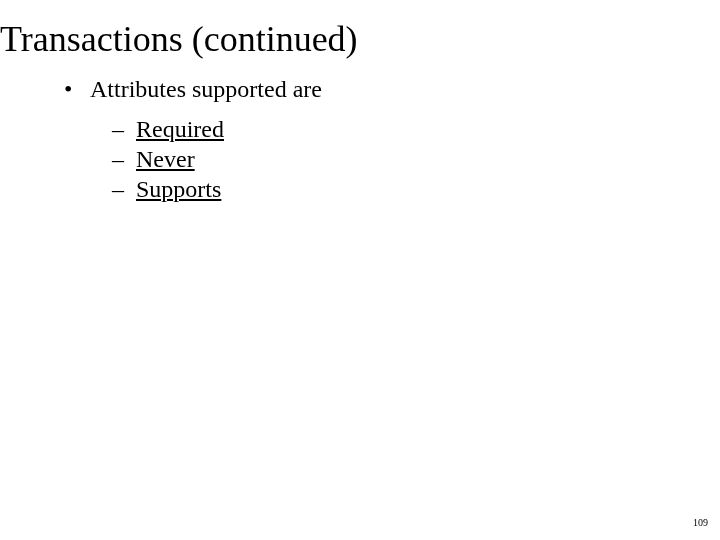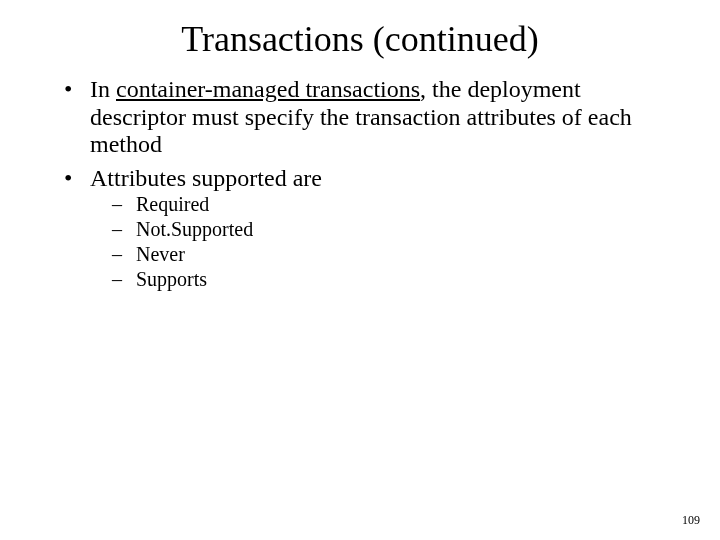--- a/index.html
+++ b/index.html
@@ -12,21 +12,20 @@
     color: #000000;
     position: relative;
   }
   .slide {
     width: 720px;
     height: 540px;
     position: relative;
     box-sizing: border-box;
   }
   .title {
-    text-align: center;
     font-size: 36px;
     padding-top: 18px;
     padding-bottom: 10px;
   }
   .body {
     font-size: 24px;
     padding-left: 54px;
     padding-right: 40px;
     line-height: 1.15;
   }
@@ -43,62 +42,59 @@
   .bullets > li::before {
     content: "•";
     position: absolute;
     left: 10px;
     top: 0;
     font-size: 24px;
     line-height: 1.15;
   }
   .sublist {
     list-style: none;
-    margin: 0 0 4px 0;
+    margin: 10px 0 4px 0;
     padding: 0 0 0 22px;
-    font-size: 20px;
+    font-size: 24px;
     line-height: 1.25;
+    text-decoration: underline;
   }
   .sublist > li {
     position: relative;
     padding-left: 24px;
   }
   .sublist > li::before {
     content: "–";
     position: absolute;
     left: 0;
     top: 0;
   }
   .underline {
     text-decoration: underline;
   }
   .pagenum {
     position: absolute;
-    right: 20px;
+    right: 12px;
     bottom: 12px;
-    font-size: 12px;
+    font-size: 10px;
   }
 </style>
 </head>
 <body>
 
 <div class="slide">
 
   <div class="title">Transactions  (continued)</div>
 
   <div class="body">
     <ul class="bullets">
       <li>
-        <span>In </span><span class="underline">container-managed transactions</span><span>, the deployment descriptor must specify the transaction attributes of each method</span>
-      </li>
-      <li>
         <span>Attributes supported are</span>
         <ul class="sublist">
           <li>Required</li>
-          <li>Not.Supported</li>
           <li>Never</li>
           <li>Supports</li>
         </ul>
       </li>
     </ul>
   </div>
 
   <div class="pagenum">109</div>
 
 </div>

